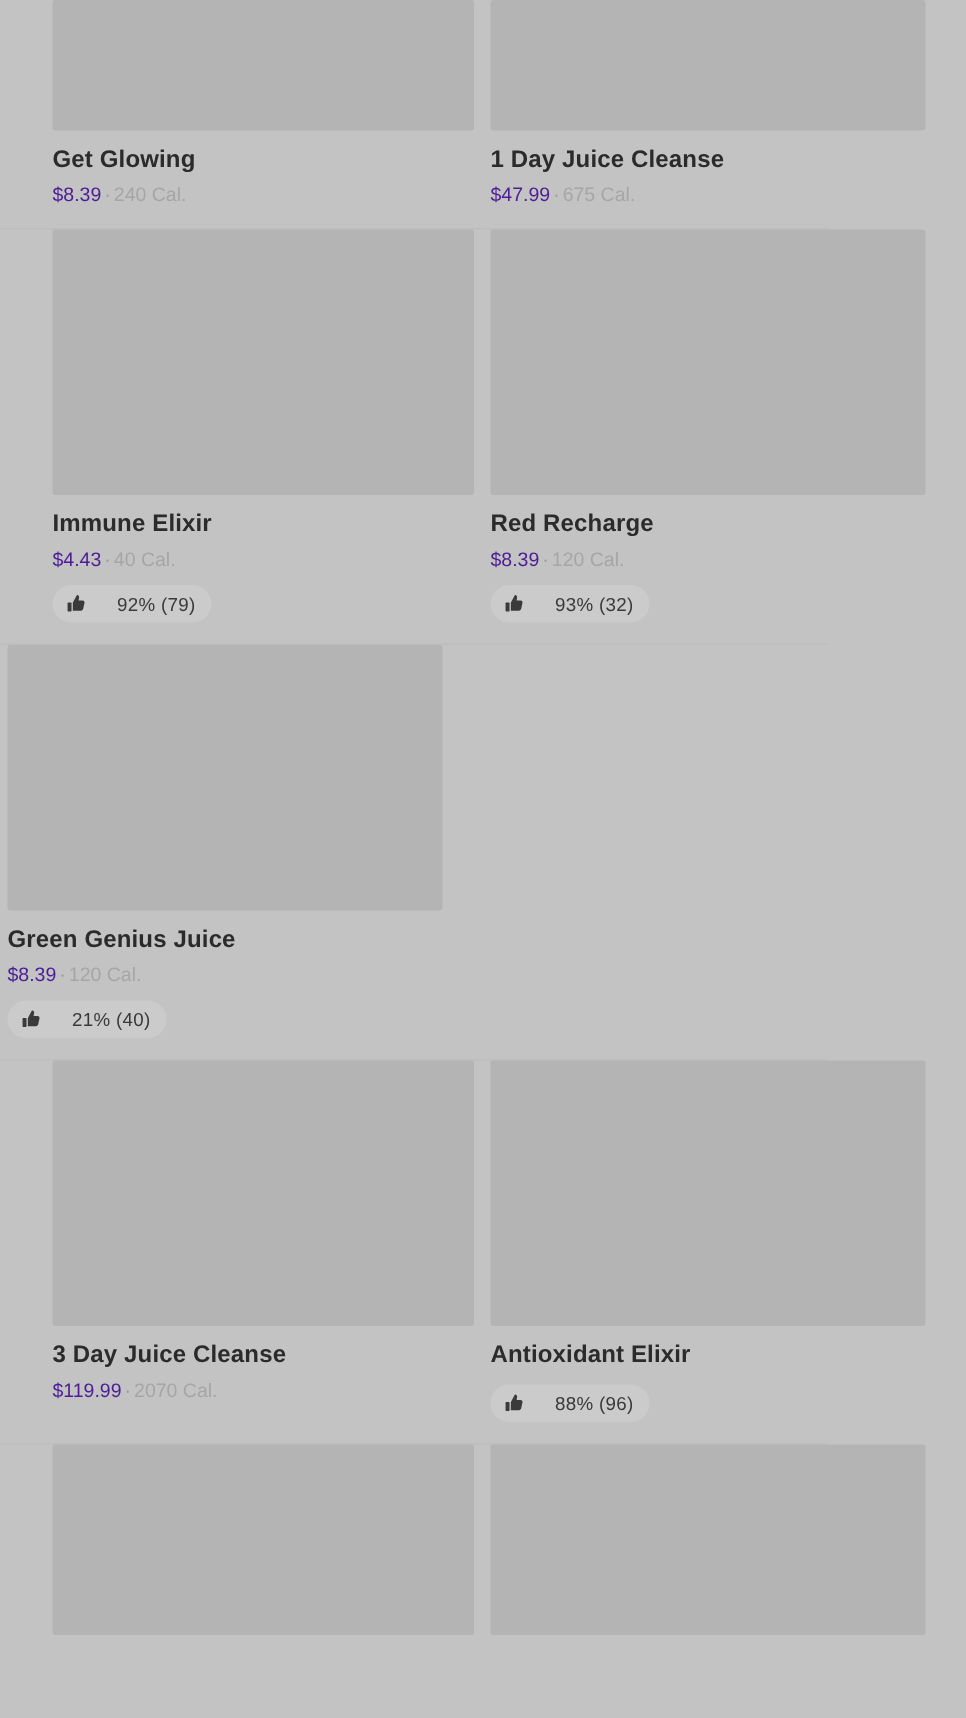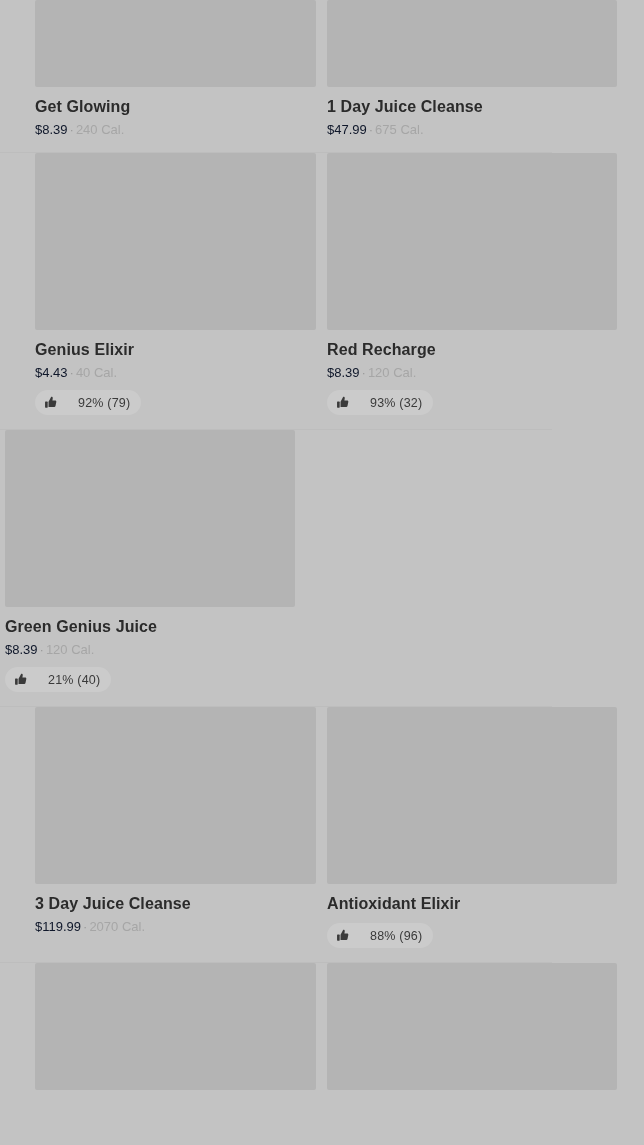--- a/index.html
+++ b/index.html
@@ -83,21 +83,21 @@
     text-overflow: ellipsis;
   }
 
   .product-meta {
     margin-top: 5px;
     font-size: 13px;
     line-height: 16px;
     white-space: nowrap;
   }
   .meta-price {
-    color: #0f172a;
+    color: #4c1d95;
   }
   .meta-dot {
     color: #9a9a9a;
     padding: 0 2px;
   }
   .meta-cal {
     color: #a6a6a6;
   }
 
   
@@ -159,21 +159,21 @@
             <div class="product-title">1 Day Juice Cleanse</div>
             <div class="product-meta"><span class="meta-price">$47.99</span><span class="meta-dot">·</span><span class="meta-cal">675 Cal.</span></div>
           </div>
         </div>
       </div>
     </div>
     <div class="grid-row">
       <div class="product-card">
         <div class="card-inner">
           <div class="product-image"></div>
-          <div class="card-text"><div class="product-title">Genius Elixir</div><div class="product-meta"><span class="meta-price">$4.43</span><span class="meta-dot">·</span><span class="meta-cal">40 Cal.</span></div><div class="rating-badge">
+          <div class="card-text"><div class="product-title">Immune Elixir</div><div class="product-meta"><span class="meta-price">$4.43</span><span class="meta-dot">·</span><span class="meta-cal">40 Cal.</span></div><div class="rating-badge">
               <span class="thumb-icon">
                 <svg viewBox="0 0 16 16" width="14" height="14" aria-hidden="true">
                   <path fill="#3a3a3a" d="M5.2 6.6 8.1 1.2c.2-.4.7-.5 1.1-.3.6.3.9 1 .8 1.7l-.4 2.4h3.1c.9 0 1.6.8 1.4 1.7l-1 4.6c-.2.8-.9 1.4-1.7 1.4H5.2V6.6z"></path>
                   <rect fill="#3a3a3a" x="1.2" y="6.4" width="3" height="6.9" rx="0.6"></rect>
                 </svg>
               </span>
               <span class="rating-text">92% (79)</span>
             </div></div>
         </div>
       </div>

